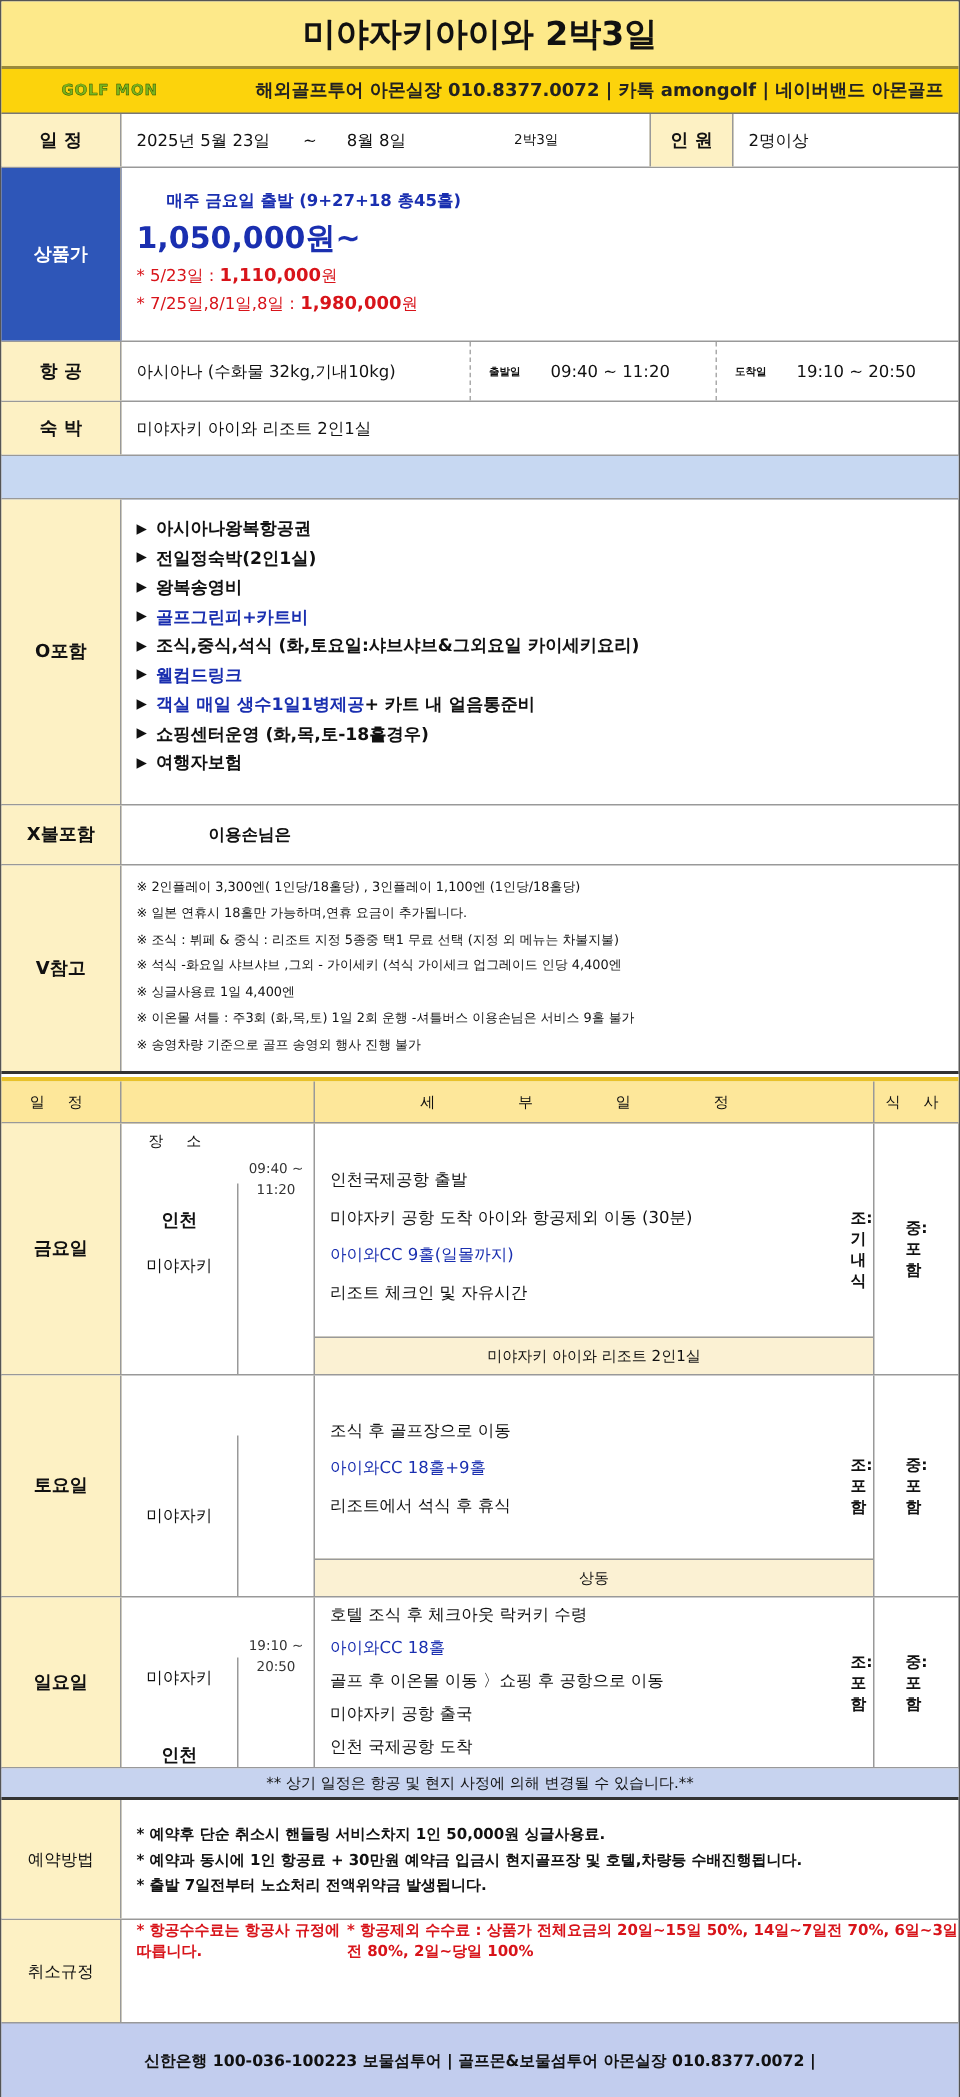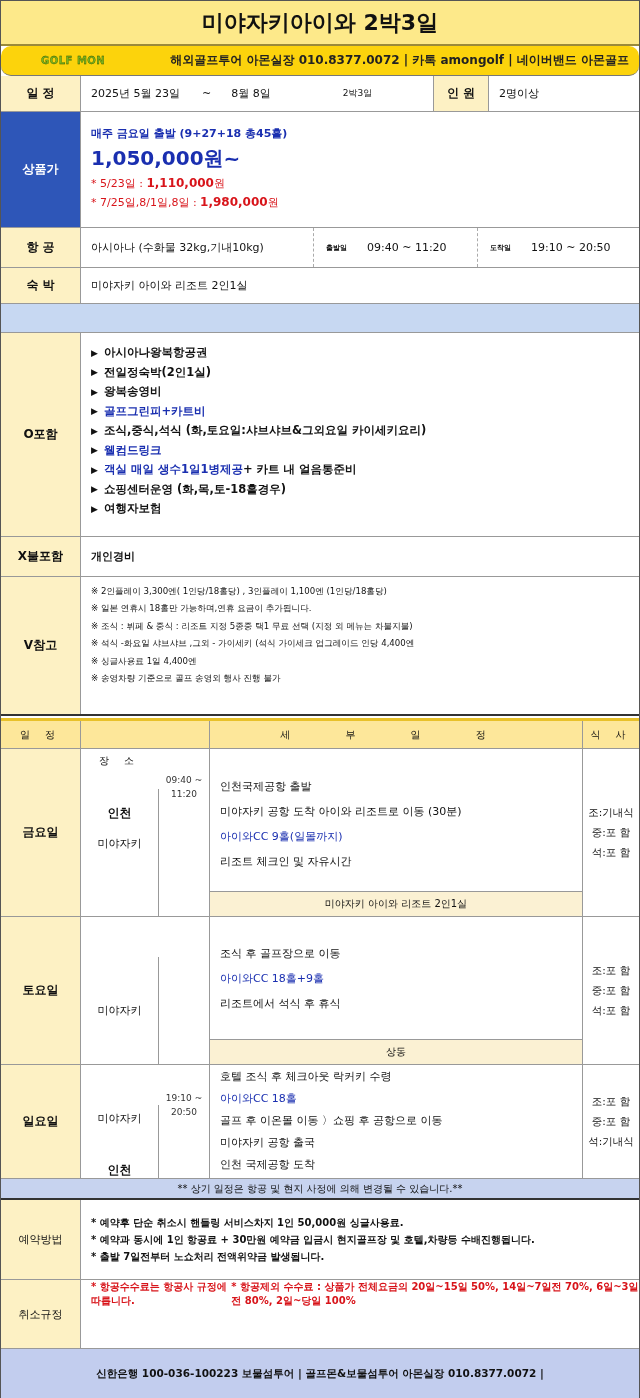--- a/index.html
+++ b/index.html
@@ -1,67 +1,67 @@
 <!DOCTYPE html>
 <html><head>
 <meta charset="utf-8">
 <style>
   * { box-sizing: border-box; margin: 0; padding: 0; }
   body { width: 640px; height: 1398px; background: #fff; font-family: "DejaVu Sans", "Liberation Sans", sans-serif; color: #111; overflow: hidden; }
   .wrap { width: 640px; border: 1px solid #555; }
   .title { height: 45px; background: #fde98a; border-bottom: 2px solid #9a8a3a; display: flex; align-items: center; justify-content: center; font-size: 22px; font-weight: bold; letter-spacing: 0px; }
-  .contact { height: 30px; background: #fcd30c; border-bottom: 1px solid #777; display: flex; align-items: center; font-size: 12px; font-weight: bold; color: #222; border-radius: 10px; }
+  .contact { height: 30px; background: #fcd30c; border-bottom: 1px solid #777; display: flex; align-items: center; font-size: 12px; font-weight: bold; color: #222; }
   .logo { width: 130px; padding-left: 40px; font-size: 10px; font-weight: bold; color: #7ab51d; letter-spacing: 0.5px; -webkit-text-stroke: 0.3px #2a4a00; }
   .contact-text { flex: 1; text-align: right; padding-right: 10px; white-space: nowrap; }
   .row { display: flex; border-bottom: 1px solid #999; }
   .lbl { width: 80px; flex: 0 0 80px; background: #fdf1c4; border-right: 1px solid #999; display: flex; align-items: center; justify-content: center; font-size: 12px; font-weight: bold; }
   .lbl.blue { background: #2e56b8; color: #fff; }
   .val { flex: 1; padding-left: 10px; display: flex; align-items: center; font-size: 11px; }
   .period-row { height: 36px; }
   .period-row .val { position: relative; }
   .sub { font-size: 9px; }
   .inwon-lbl { width: 56px; flex: 0 0 56px; background: #fdf1c4; border-left: 1px solid #999; border-right: 1px solid #999; display: flex; align-items: center; justify-content: center; font-size: 12px; font-weight: bold; }
   .inwon-val { width: 150px; flex: 0 0 150px; padding-left: 10px; display: flex; align-items: center; font-size: 11px; }
   .price-row { height: 116px; }
   .price-block { padding: 14px 0 0 10px; display: flex; flex-direction: column; gap: 4px; }
-  .price-week { color: #1a2fb0; font-weight: bold; font-size: 11px; }
+  .price-week { color: #1a2fb0; font-weight: bold; font-size: 11px; margin-left: 20px; }
   .price-main { color: #1a2fb0; font-weight: bold; font-size: 20px; }
   .price-red { color: #d8141a; font-size: 11px; }
   .price-red b { font-size: 12px; }
   .air-row { height: 40px; }
   .air-seg { display: flex; align-items: center; font-size: 11px; height: 100%; }
   .air-a { width: 233px; padding-left: 10px; border-right: 1px dashed #aaa; }
   .air-b { width: 164px; padding-left: 12px; border-right: 1px dashed #aaa; }
   .air-c { flex: 1; padding-left: 12px; }
   .tiny { font-size: 7px; font-weight: bold; margin-right: 20px; }
   .hotel-row { height: 36px; }
   .blue-band { height: 29px; background: #c7d8f2; border-bottom: 1px solid #999; }
   .incl-row { height: 204px; }
   .incl-list { padding: 10px 0 0 10px; list-style: none; font-size: 11.5px; font-weight: bold; }
   .incl-list li { height: 19.5px; display: flex; align-items: center; }
   .incl-list .tri { font-size: 9px; margin-right: 6px; }
   .blueTxt { color: #1a2fb0; }
-  .excl-row { height: 40px; }
+  .excl-row { height: 40px; gap: 48px; }
   .note-row { height: 139px; border-bottom: 2px solid #333; }
   .note-list { padding: 6px 0 0 10px; list-style: none; font-size: 8.6px; }
   .note-list li { height: 17.5px; display: flex; align-items: center; }
   .sched-gap { height: 5px; background: #fff; border-bottom: 3px solid #e8c12a; }
   .sched-head { display: flex; height: 28px; background: #fde79a; border-bottom: 1px solid #999; font-size: 10px; }
   .c1 { width: 80px; flex: 0 0 80px; border-right: 1px solid #999; }
   .c2 { width: 78px; flex: 0 0 78px; border-right: 1px solid #999; margin-top: 40px; }
   .c3 { width: 51px; flex: 0 0 51px; border-right: 1px solid #999; }
   .c4 { flex: 1; border-right: 1px solid #999; }
   .c5 { width: 56px; flex: 0 0 56px; }
   .sched-head > div { display: flex; align-items: center; justify-content: center; letter-spacing: 6px; }
   .day { display: flex; border-bottom: 1px solid #999; }
   .day .c1 { background: #fdf1c4; display: flex; align-items: center; justify-content: center; font-size: 12px; font-weight: bold; }
   .day .c2 { display: flex; flex-direction: column; align-items: center; font-size: 11px; }
   .day .c3 { font-size: 9px; text-align: center; color: #333; }
   .day .c4 { display: flex; flex-direction: column; }
-  .day .c5 { display: flex; flex-direction: column; justify-content: center; align-items: center; font-size: 10.5px; gap: 6px; }
+  .day .c5 { display: flex; flex-direction: row; justify-content: center; align-items: center; font-size: 10.5px; gap: 22px; font-weight: bold; }
   .detail { flex: 1; padding-left: 10px; display: flex; flex-direction: column; justify-content: center; font-size: 11px; }
   .detail div { height: 25px; display: flex; align-items: center; }
   .hotel-bar { height: 25px; background: #fbf1d3; border-top: 1px solid #999; display: flex; align-items: center; justify-content: center; font-size: 10px; }
   .day1 { height: 168px; }
   .day2 { height: 148px; }
   .day3 { height: 114px; }
   .warn-bar { height: 21px; background: #c7d3ef; border-bottom: 2px solid #333; display: flex; align-items: center; justify-content: center; font-size: 10px; }
   .rsv-row { height: 80px; }
   .rsv-list { padding-left: 10px; list-style: none; font-size: 10px; font-weight: bold; display: flex; flex-direction: column; justify-content: center; height: 100%; gap: 3px; }
   .cancel-row { height: 68px; border-bottom: none; }
@@ -172,31 +172,32 @@
       <li>
           <span class="tri">▶</span>
           <span class="blueTxt"></span>
           <span>여행자보험</span>
         </li>
     </ul>
   </div>
 
   <div class="row excl-row">
     <div class="lbl">X불포함</div>
-    <div class="val" style="font-weight:bold">개인경비</div>
+    <div class="val" style="font-weight:bold">이용손님은</div>
   </div>
 
   <div class="row note-row">
     <div class="lbl">V참고</div>
     <ul class="note-list">
       <li>※ 2인플레이 3,300엔( 1인당/18홀당) , 3인플레이 1,100엔 (1인당/18홀당)</li>
       <li>※ 일본 연휴시 18홀만 가능하며,연휴 요금이 추가됩니다.</li>
       <li>※ 조식 : 뷔페 &amp; 중식 : 리조트 지정 5종중 택1 무료 선택 (지정 외 메뉴는 차불지불)</li>
       <li>※ 석식 -화요일 샤브샤브 ,그외 - 가이세키 (석식 가이세크 업그레이드 인당 4,400엔</li>
       <li>※ 싱글사용료 1일 4,400엔</li>
+      <li>※ 이온몰 셔틀 : 주3회 (화,목,토) 1일 2회 운행 -셔틀버스 이용손님은 서비스 9홀 불가</li>
       <li>※ 송영차량 기준으로 골프 송영외 행사 진행 불가</li>
     </ul>
   </div>
 
   <div class="sched-gap"></div>
 
   <div class="sched-head">
     <div class="c1">일 정</div>
     <div class="c2">장 소</div>
     <div class="c3"></div>
@@ -207,21 +208,21 @@
   <div class="day day1">
     <div class="c1">금요일</div>
     <div class="c2" style="padding-top:16px;gap:14px">
       <span style="font-weight:bold;font-size:12px">인천</span>
       <span>미야자키</span>
     </div>
     <div class="c3" style="padding-top:24px;padding-left:4px;padding-right:4px;line-height:14px">09:40 ~ 11:20</div>
     <div class="c4">
       <div class="detail" style="padding-top:8px">
         <div>인천국제공항 출발</div>
-        <div>미야자키 공항 도착 아이와 리조트로 이동 (30분)</div>
+        <div>미야자키 공항 도착 아이와 항공제외 이동 (30분)</div>
         <div class="blueTxt">아이와CC 9홀(일몰까지)</div>
         <div>리조트 체크인 및 자유시간</div>
       </div>
       <div class="hotel-bar">미야자키 아이와 리조트 2인1실</div>
     </div>
     <div class="c5">
       <span>조:기내식</span>
       <span>중:포 함</span>
       <span>석:포 함</span>
     </div>

